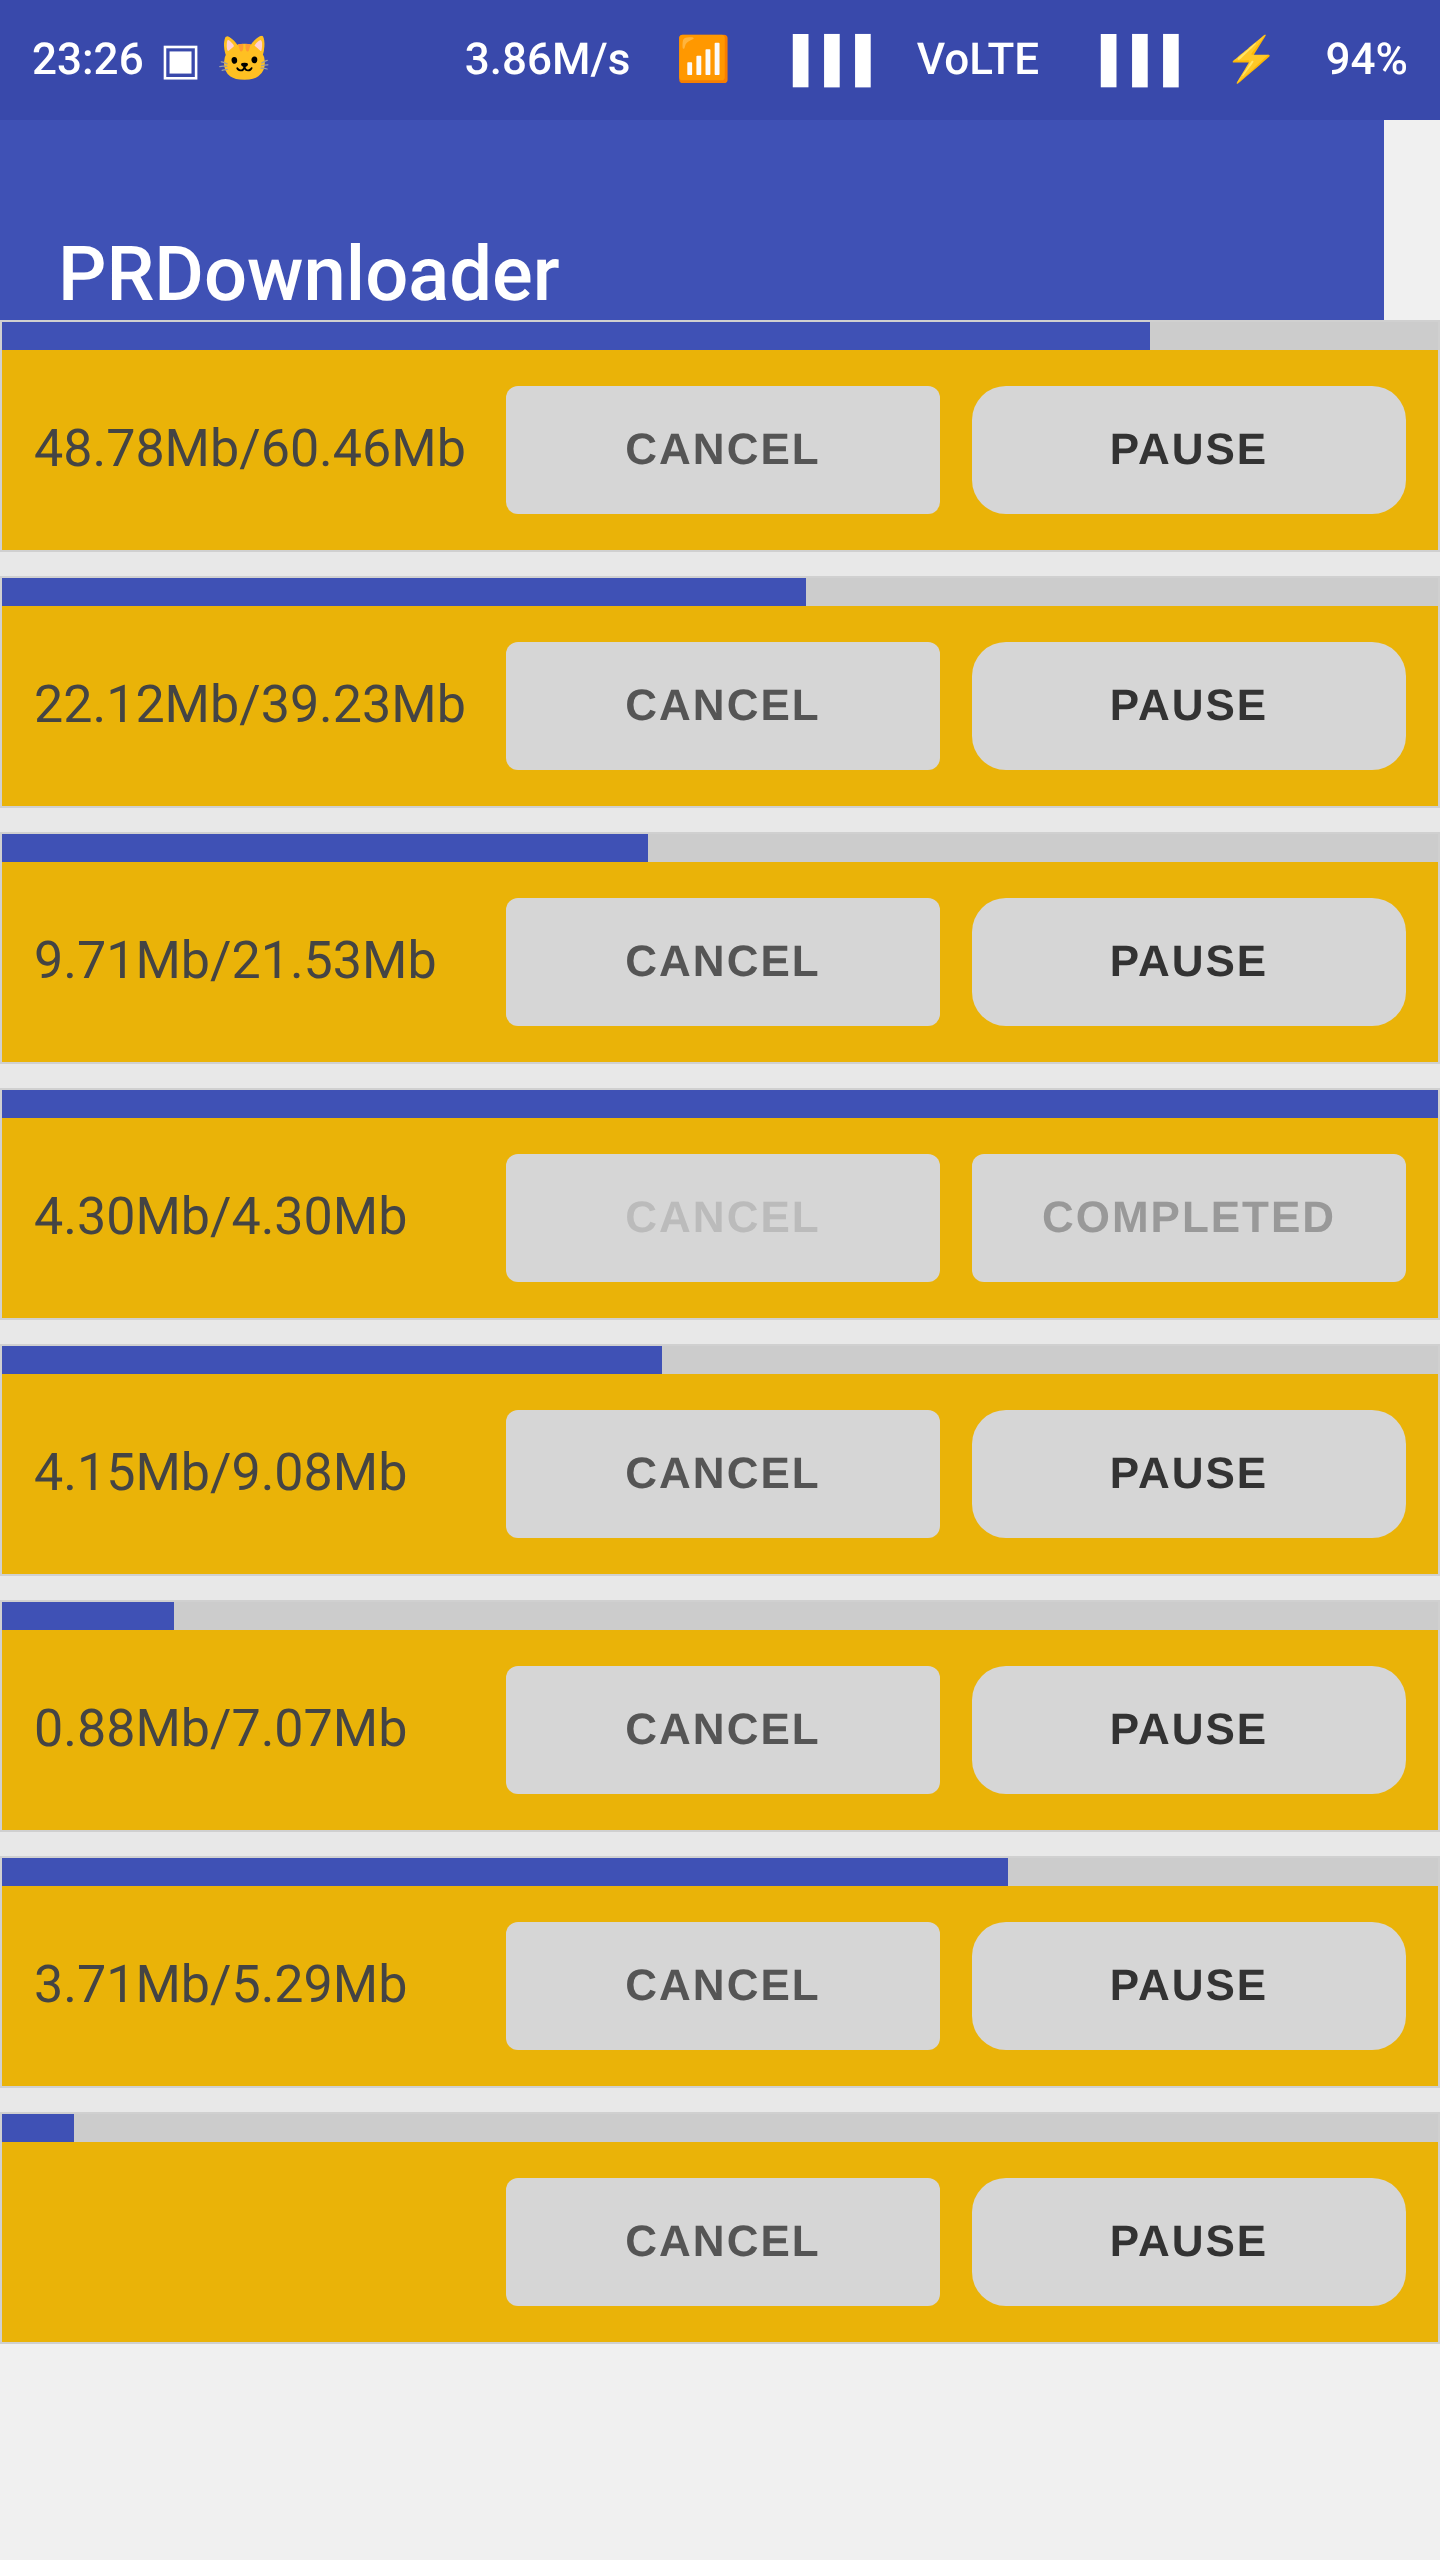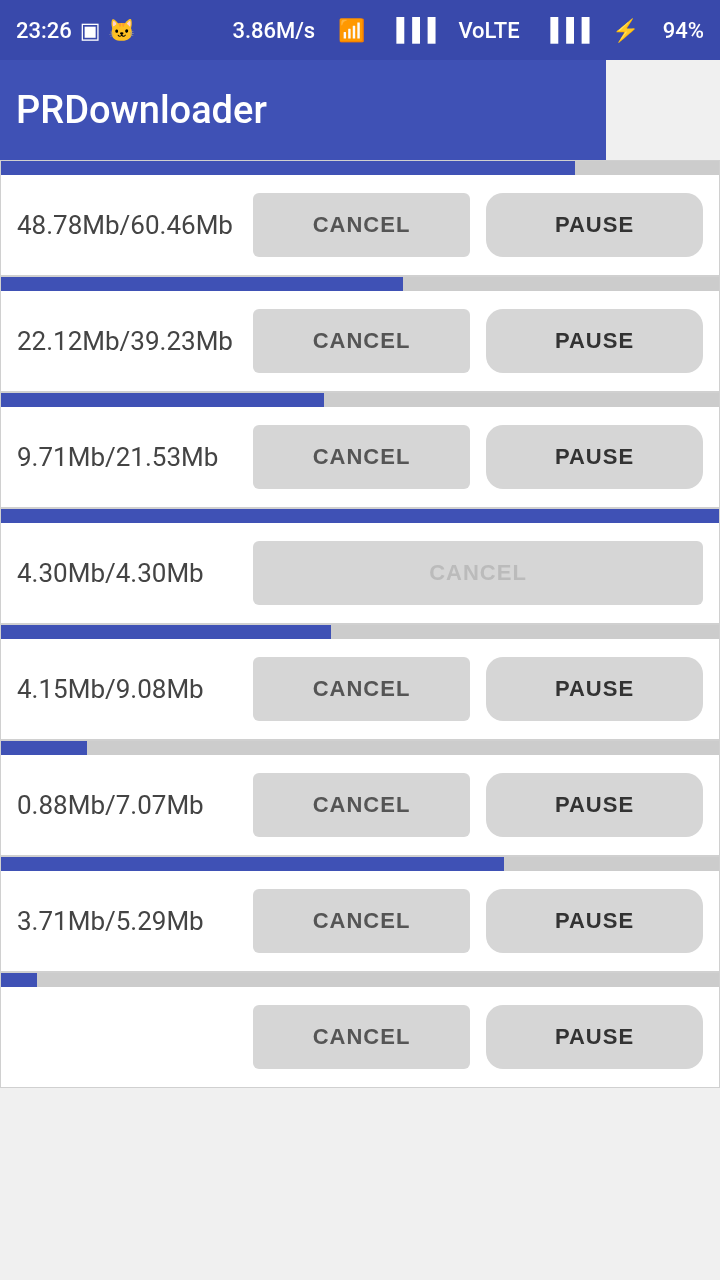--- a/index.html
+++ b/index.html
@@ -23,44 +23,44 @@
       padding: 0 16px;
       color: white;
       font-size: 22px;
       font-weight: 500;
     }
     .status-left { display: flex; align-items: center; gap: 8px; }
     .status-right { display: flex; align-items: center; gap: 23px; }
 
     
     .app-bar {
-      width: 606px;
+      width: 692px;
       height: 100px;
       background: #3f51b5;
       display: flex;
-      align-items: center;
-      padding: 0 16px;
+      align-items: flex-end;
+      padding: 0 29px;
     }
     .app-title {
       color: white;
       font-size: 38px;
       font-weight: 500;
     }
 
     
     .downloads-container {
       width: 720px;
       background: #e8e8e8;
     }
 
     
     .download-card {
-      background: #ffffff;
+      background: #eab308;
       border: 1px solid #d0d0d0;
-      margin-bottom: 0;
+      margin-bottom: 12px;
     }
     .progress-bar-container {
       width: 100%;
       height: 14px;
       background: #cccccc;
     }
     .progress-bar {
       height: 14px;
       background: #3f51b5;
     }
@@ -159,20 +159,21 @@
         <button class="btn btn-pause">PAUSE</button>
       </div>
     </div>
     <div class="download-card">
       <div class="progress-bar-container">
         <div class="progress-bar" style="width: 100%;"></div>
       </div>
       <div class="card-body">
         <span class="file-size">4.30Mb/4.30Mb</span>
         <button class="btn btn-cancel-disabled">CANCEL</button>
+        <button class="btn btn-completed">COMPLETED</button>
       </div>
     </div>
     <div class="download-card">
       <div class="progress-bar-container">
         <div class="progress-bar" style="width: 46%;"></div>
       </div>
       <div class="card-body">
         <span class="file-size">4.15Mb/9.08Mb</span>
         <button class="btn btn-cancel">CANCEL</button>
         <button class="btn btn-pause">PAUSE</button>

